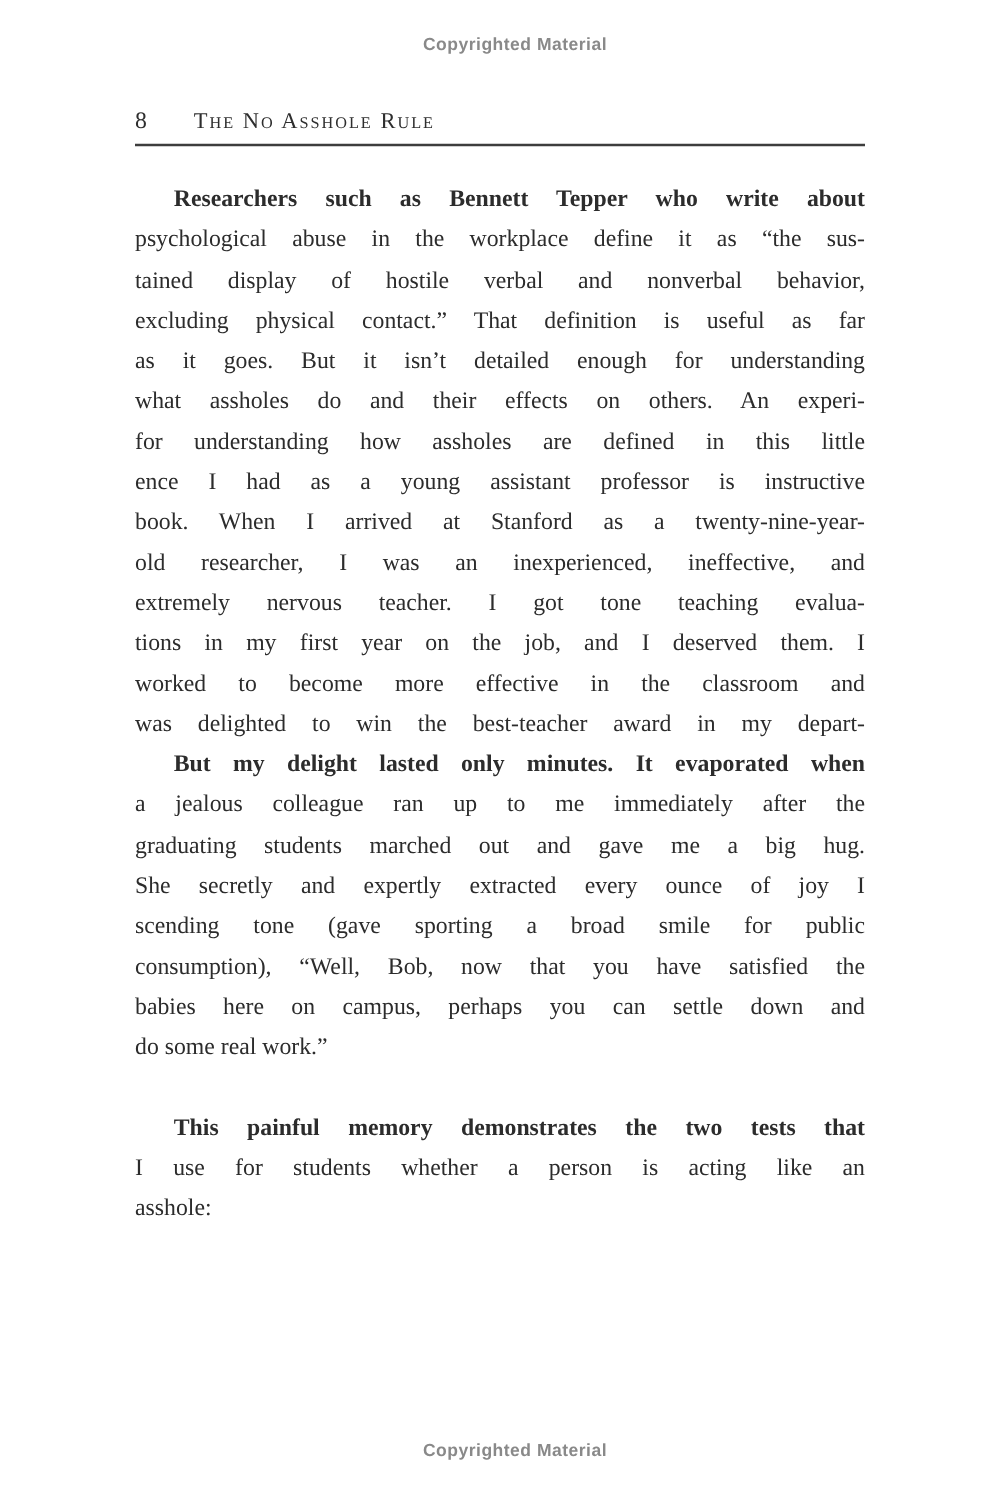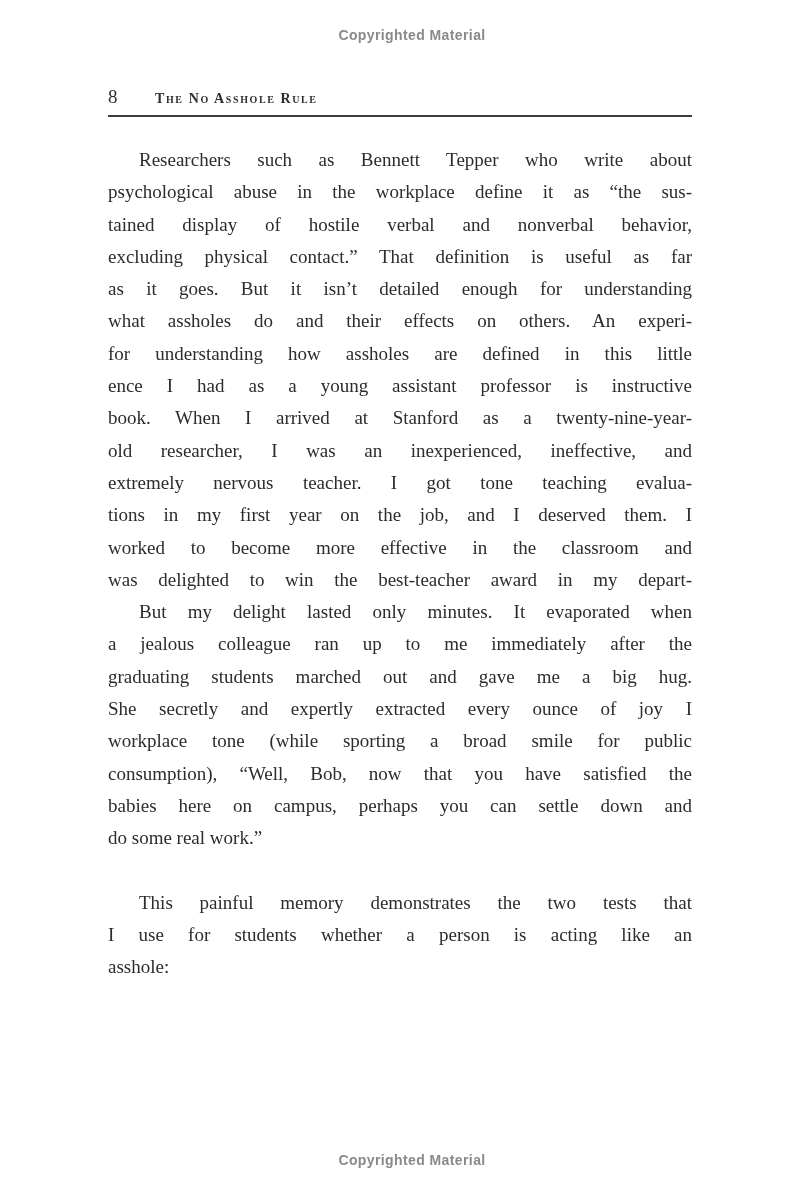--- a/index.html
+++ b/index.html
@@ -41,38 +41,37 @@
     border-bottom: 2px solid #3d3d3d;
     padding-bottom: 7px;
     color: #2e2e2e;
   }
   .page-number {
     font-size: 19px;
     min-width: 47px;
   }
   .running-title {
     font-variant: small-caps;
-    font-size: 14px;
+    font-size: 18px;
     letter-spacing: 1.6px;
-    font-weight: bold;
   }
 
   .body-text {
     margin-top: 27px;
     color: #2c2c2c;
     font-size: 19px;
     line-height: 32.3px;
   }
   .para { margin: 0; }
   .para.sect-break { margin-top: 32px; }
   .line {
     text-align: justify;
     text-align-last: justify;
   }
-  .line.first { padding-left: 31px; }
+  .line.first { padding-left: 31px; font-weight: bold; }
   .line.last { text-align-last: left; }
 </style>
 </head>
 <body>
 
 <div class="copyright top">Copyrighted Material</div>
 
 <div class="content">
 
   <div class="running-header">
@@ -95,21 +94,21 @@
         <div class="line">extremely nervous teacher. I got tone teaching evalua-</div>
         <div class="line">tions in my first year on the job, and I deserved them. I</div>
         <div class="line">worked to become more effective in the classroom and</div>
         <div class="line">was delighted to win the best-teacher award in my depart-</div>
       </div>
       <div class="para">
         <div class="line first">But my delight lasted only minutes. It evaporated when</div>
         <div class="line">a jealous colleague ran up to me immediately after the</div>
         <div class="line">graduating students marched out and gave me a big hug.</div>
         <div class="line">She secretly and expertly extracted every ounce of joy I</div>
-        <div class="line">workplace tone (while sporting a broad smile for public</div>
+        <div class="line">scending tone (gave sporting a broad smile for public</div>
         <div class="line">consumption), “Well, Bob, now that you have satisfied the</div>
         <div class="line">babies here on campus, perhaps you can settle down and</div>
         <div class="line last">do some real work.”</div>
       </div>
       <div class="para sect-break">
         <div class="line first">This painful memory demonstrates the two tests that</div>
         <div class="line">I use for students whether a person is acting like an</div>
         <div class="line last">asshole:</div>
       </div>
     </div>

